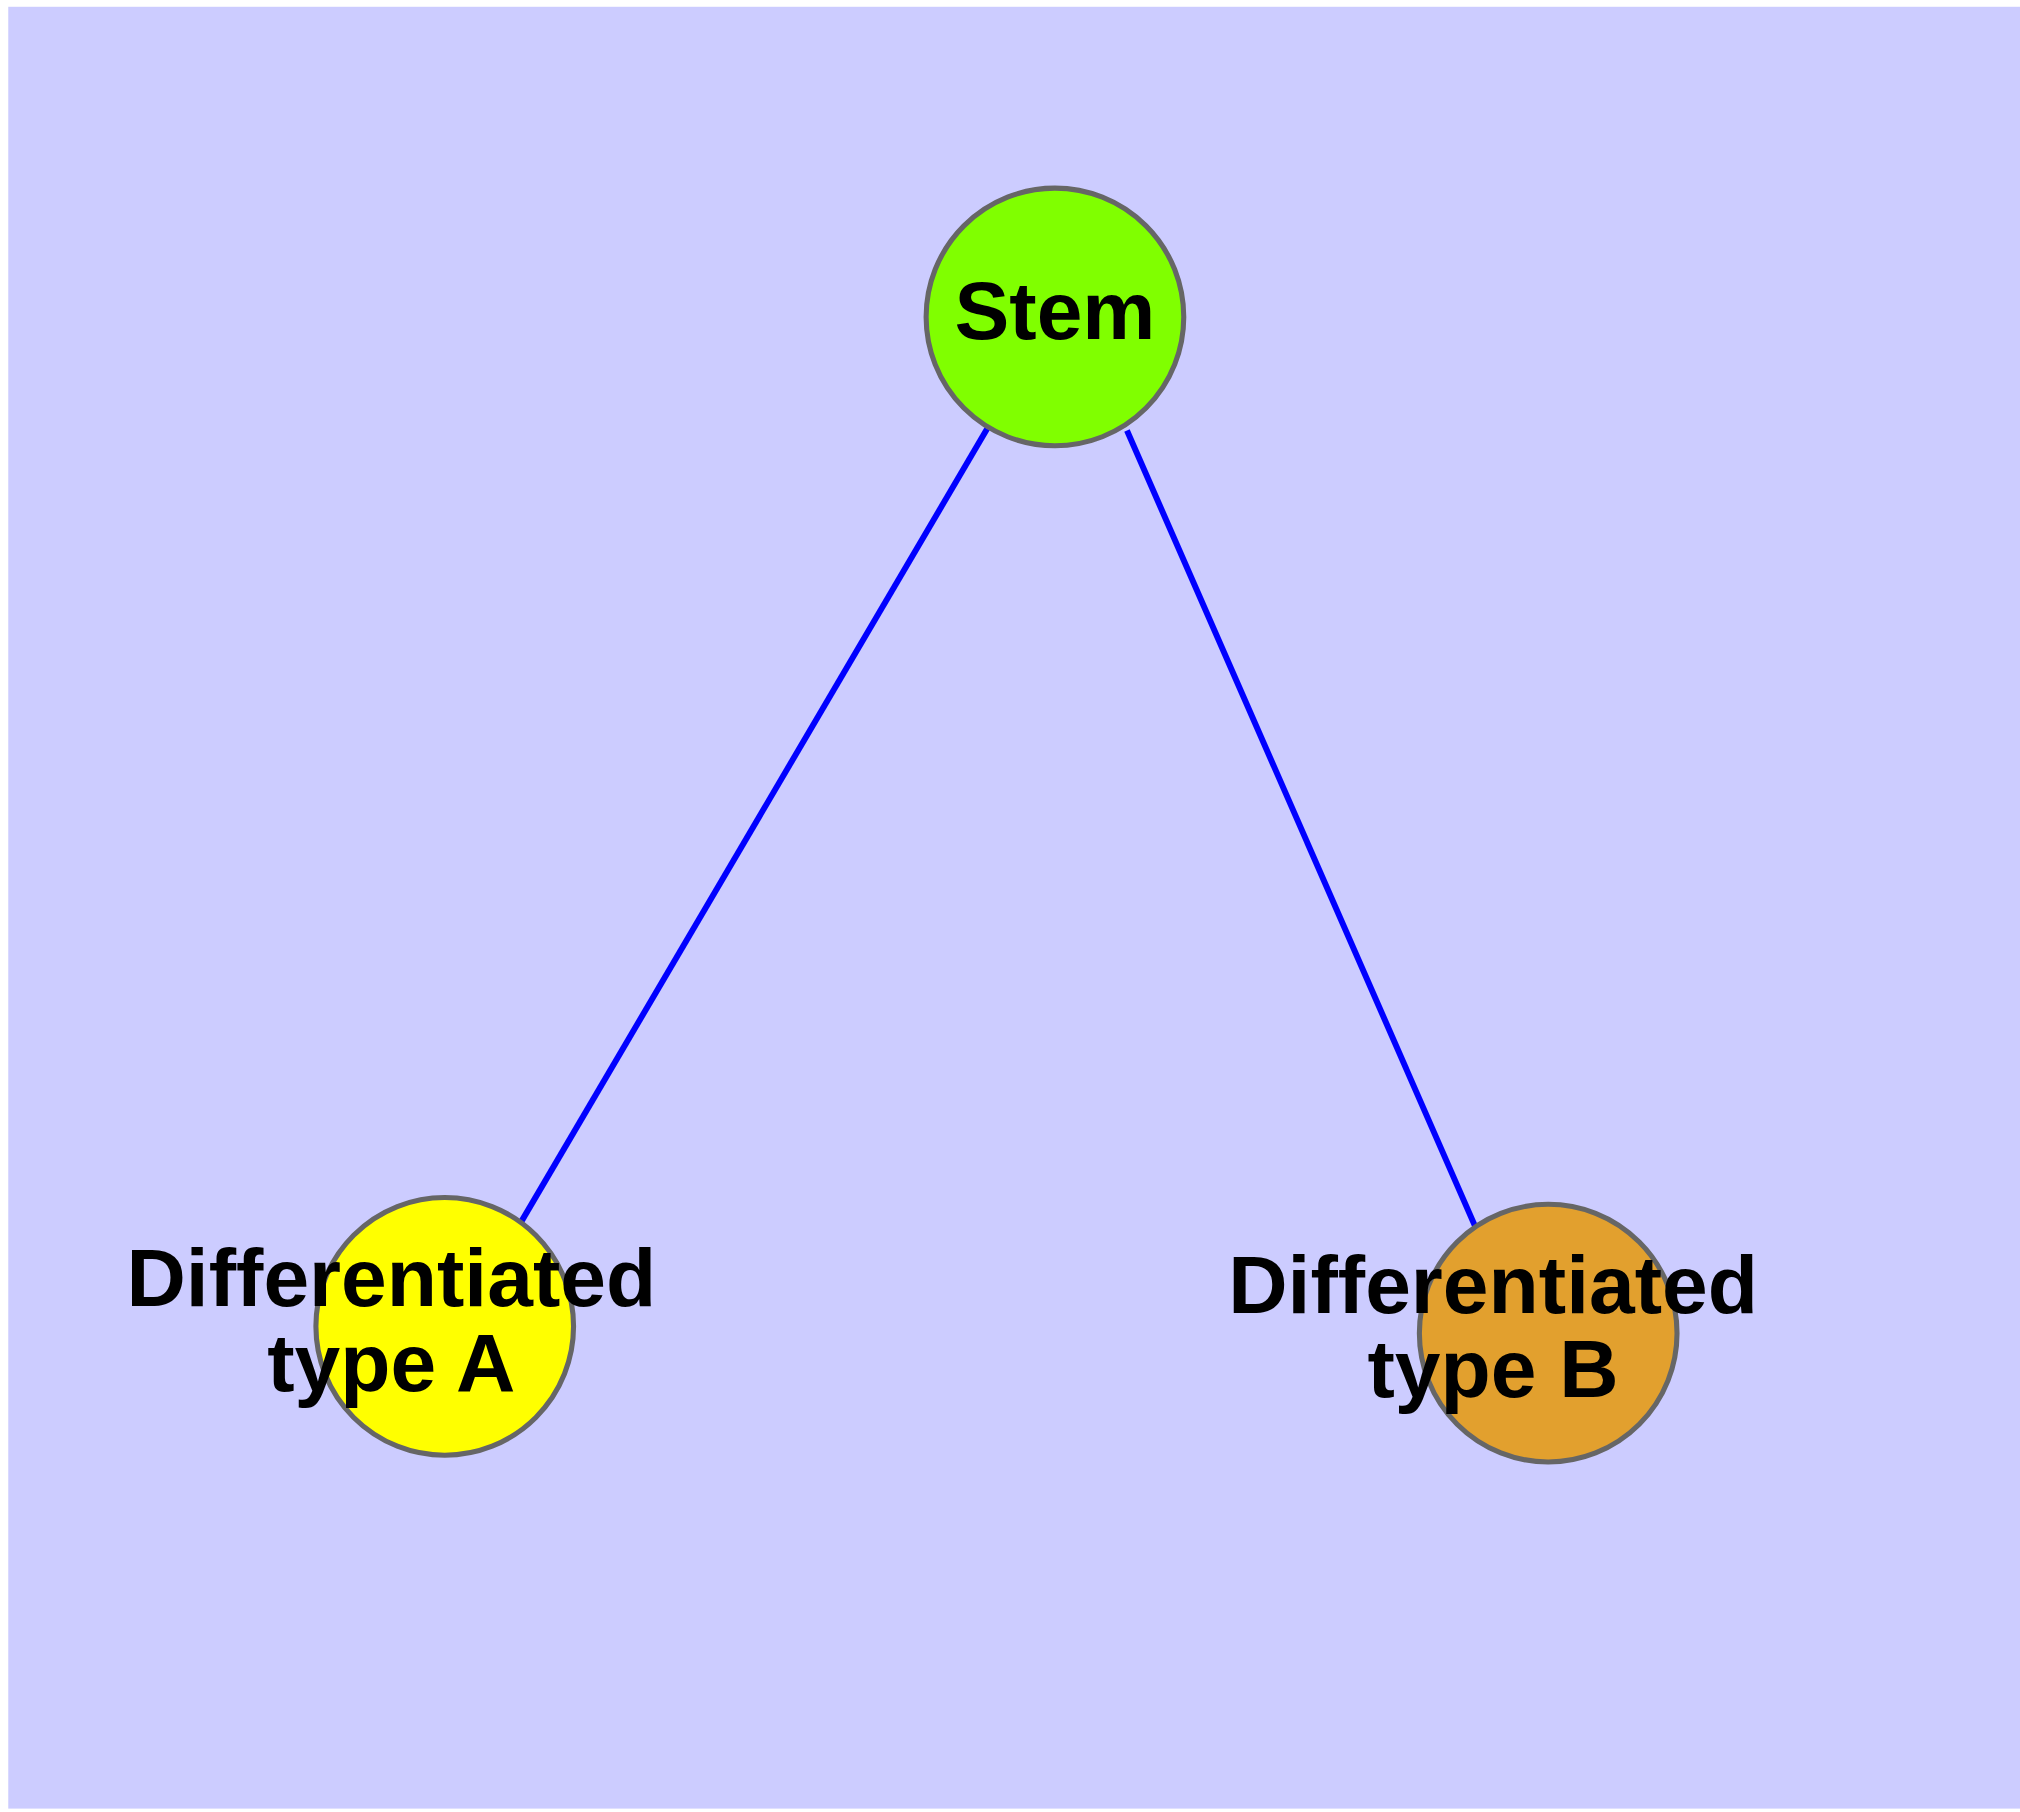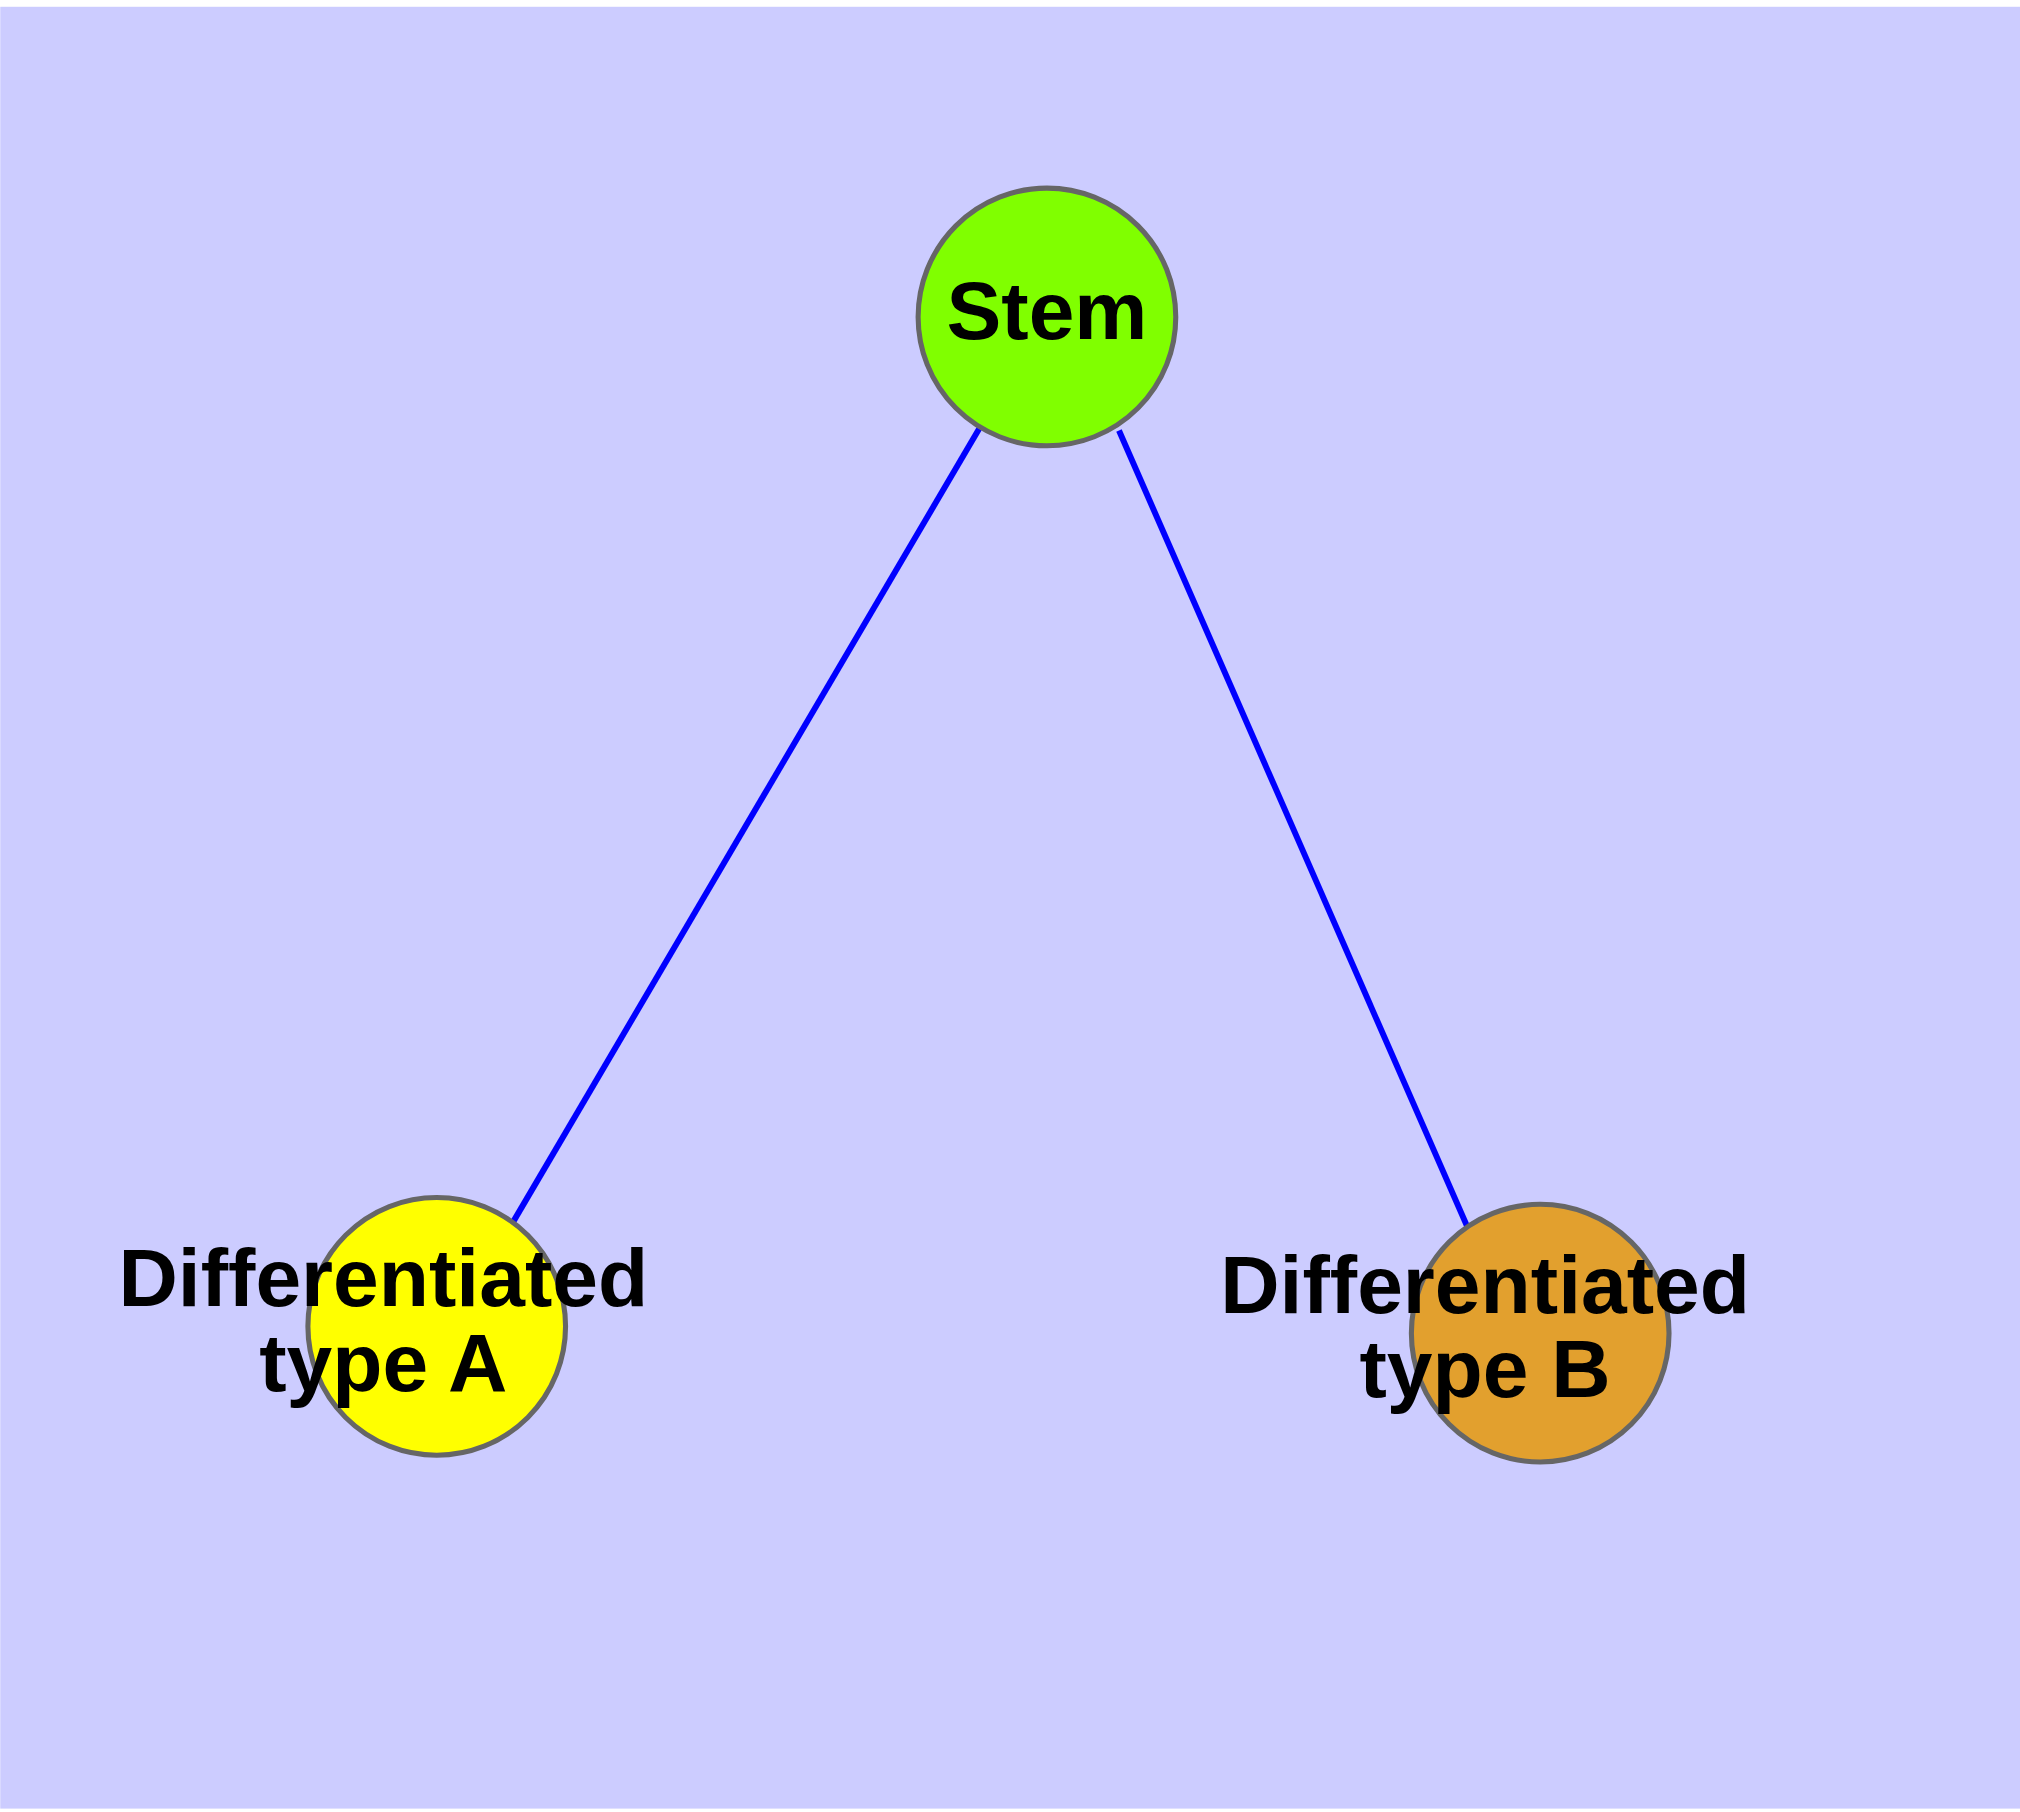--- a/index.html
+++ b/index.html
@@ -11,20 +11,21 @@
   body {
     width: 2021px;
     height: 1812px;
     overflow: hidden;
     font-family: "Liberation Sans", sans-serif;
   }
   #graph-canvas {
     position: relative;
     width: 1745px;
     height: 1812px;
+    margin-left: 8px;
   }
   #graph-svg {
     position: absolute;
     top: 0;
     left: 0;
     width: 2021px;
     height: 1812px;
     display: block;
   }
   .node-label {

